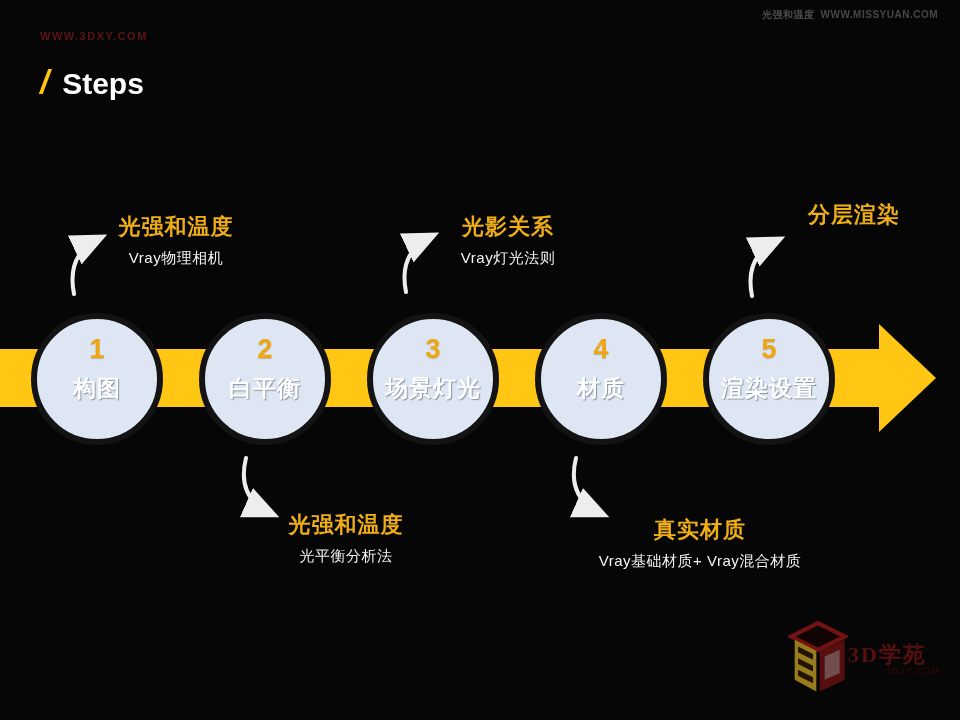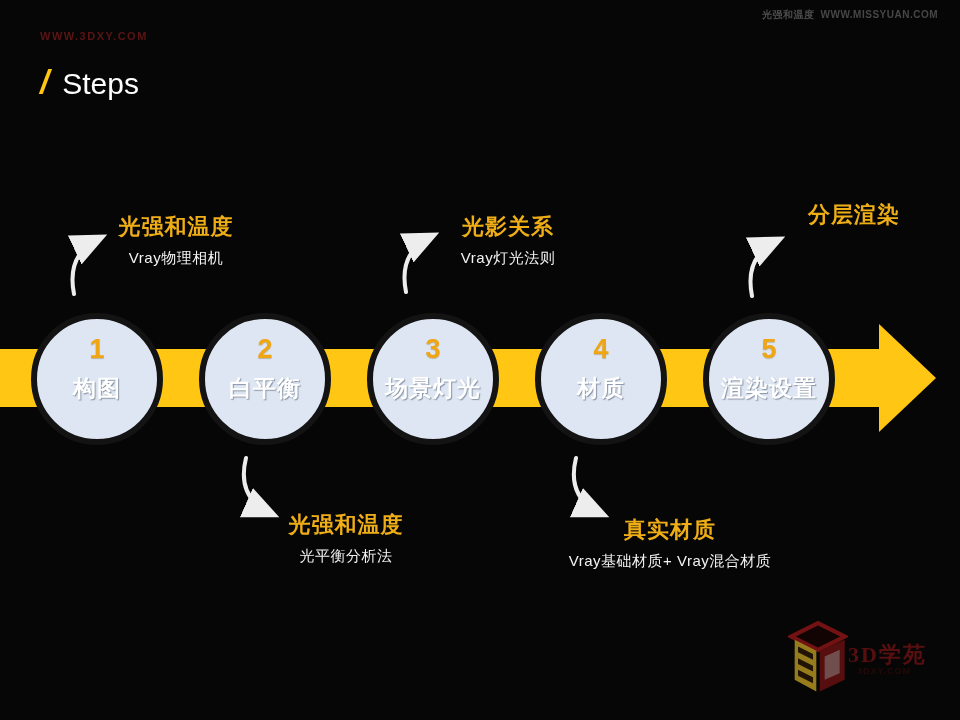--- a/index.html
+++ b/index.html
@@ -21,21 +21,21 @@
   }
   .forum-watermark .url{margin-left:6px;color:#474747;}
 
   
   .title-row{left:40px;top:64px;display:flex;align-items:baseline;gap:11px;}
   .title-slash{
     color:#ffc613;font-size:33px;font-weight:bold;font-style:italic;
     transform:translateY(-1px);
   }
   .title-main{color:#ffffff;font-size:31px;font-weight:bold;letter-spacing:.5px;}
-  .title-suffix{color:#fdfdfd;font-size:30px;font-weight:400;margin-left:2px;text-align:center;}
+  .title-suffix{color:#fdfdfd;font-size:30px;font-weight:700;margin-left:2px;text-align:center;}
 
   
   .band{left:0;top:349px;width:879px;height:58px;background:#ffc613;}
   .band-head{
     left:879px;top:324px;width:0;height:0;
     border-left:57px solid #ffc613;
     border-top:54px solid transparent;
     border-bottom:54px solid transparent;
   }
 
@@ -59,36 +59,36 @@
   .c1{left:31px;} .c2{left:199px;} .c3{left:367px;} .c4{left:535px;} .c5{left:703px;}
 
   
   .callout{text-align:center;z-index:2;}
   .callout-heading{color:#efae16;font-size:22px;font-weight:bold;letter-spacing:1px;}
   .callout-sub{color:#f2f2f2;font-size:15px;margin-top:7px;letter-spacing:.5px;}
   .ct1{left:91px; top:212px;width:170px;}
   .ct2{left:423px;top:212px;width:170px;}
   .ct3{left:769px;top:200px;width:170px;}
   .cb1{left:261px;top:510px;width:170px;}
-  .cb2{left:540px;top:515px;width:260px;}
+  .cb2{left:570px;top:515px;width:260px;}
 
   
   .curve-arrow{overflow:visible;}
   .ca1{left:66px; top:228px;}
   .ca2{left:398px;top:226px;}
   .ca3{left:744px;top:230px;}
   .ca4{left:236px;top:452px;}
   .ca5{left:566px;top:452px;}
 
   
   .logo{left:786px;top:616px;width:170px;height:92px;opacity:.92;}
   .logo-cube{left:2px;top:4px;}
   .logo-text{left:62px;top:24px;color:#5e1010;font-size:22px;font-weight:bold;
     font-family:"Liberation Serif","DejaVu Serif",serif;letter-spacing:2px;}
-  .logo-url{left:71px;top:50px;color:#2a0909;font-size:9px;font-weight:bold;letter-spacing:1px;}
+  .logo-url{left:100px;top:50px;color:#2a0909;font-size:9px;font-weight:bold;letter-spacing:1px;}
 </style>
 </head>
 <body>
 
 <svg width="0" height="0" style="position:absolute">
   <defs>
     <marker id="ah" orient="auto" markerWidth="9" markerHeight="9" refX="7" refY="4">
       <path d="M0,0 L9,4 L0,8 Z" fill="#ededed"></path>
     </marker>
   </defs>

